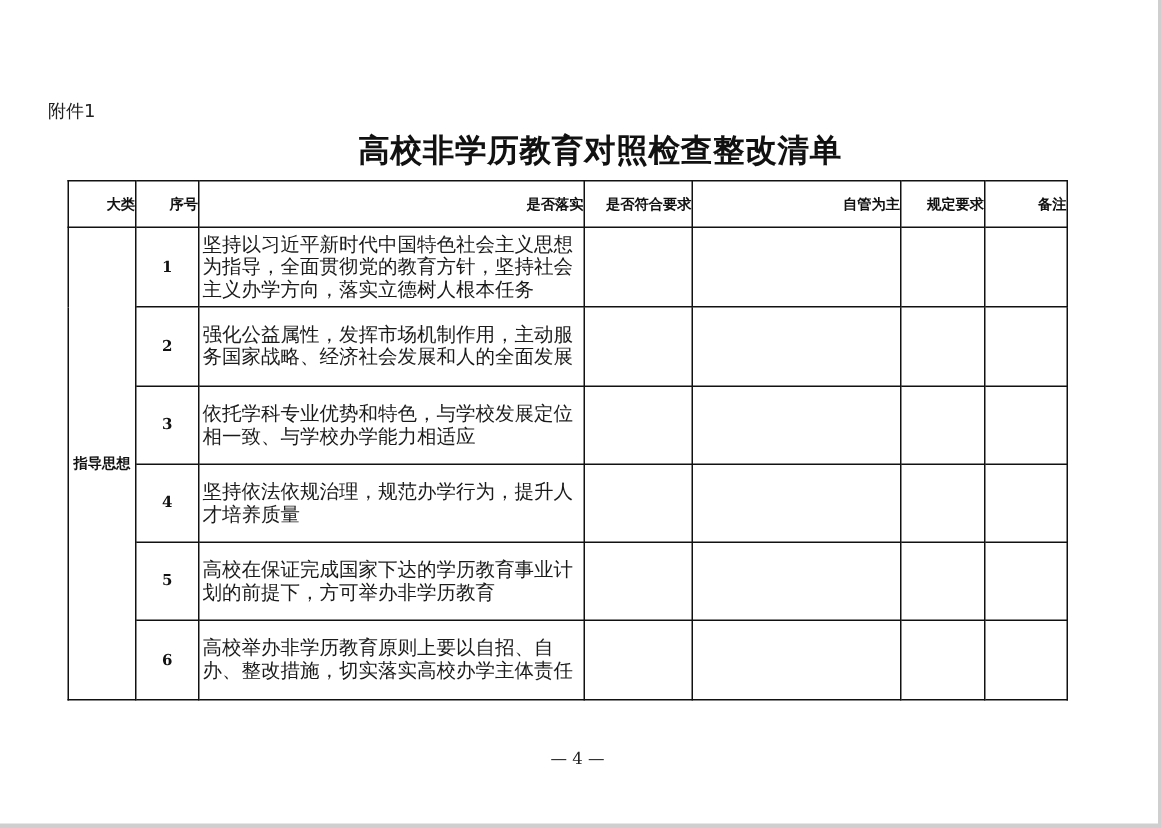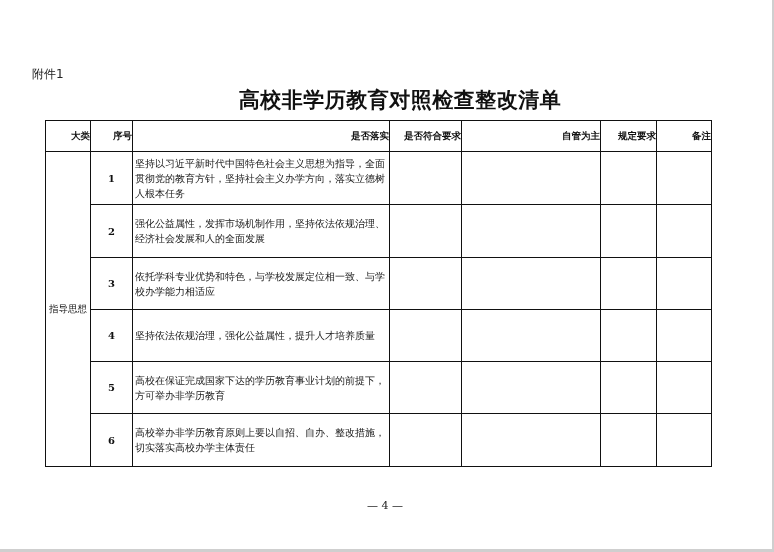--- a/index.html
+++ b/index.html
@@ -40,30 +40,30 @@
       vertical-align: middle;
     }
     table.checklist th {
       height: 30px;
       font-family: "DejaVu Sans", "Liberation Sans", sans-serif;
       font-size: 9.5px; font-weight: bold; text-align: right; color: #111;
     }
     .cat-cell {
       text-align: center;
       font-family: "DejaVu Sans", "Liberation Sans", sans-serif;
-      font-size: 9.5px; font-weight: normal; color: #111;
+      font-size: 9.5px; font-weight: bold; color: #111;
     }
     .num-cell {
       text-align: center;
       font-family: "DejaVu Serif", "Liberation Serif", serif;
       font-size: 10px; font-weight: bold; color: #111;
     }
     .req-cell {
       font-family: "DejaVu Serif", "Liberation Serif", serif;
-      font-size: 10px; line-height: 15px; color: #1a1a1a;
+      font-size: 13px; line-height: 15px; color: #1a1a1a;
       padding: 0 3px 0 2px !important;
       text-align: left;
     }
     .req-text { display: block; }
     .empty-cell { }
     .page-number {
       position: absolute; left: 367px; top: 499px;
       font-family: "DejaVu Serif", "Liberation Serif", serif;
       font-size: 11px; color: #222;
     }
@@ -104,41 +104,41 @@
             <span class="req-text">坚持以习近平新时代中国特色社会主义思想为指导，全面贯彻党的教育方针，坚持社会主义办学方向，落实立德树人根本任务</span>
           </td>
         <td class="empty-cell"></td>
         <td class="empty-cell"></td>
         <td class="empty-cell"></td>
         <td class="empty-cell"></td>
       </tr>
       <tr style="height:53px">
         <td class="num-cell">2</td>
         <td class="req-cell">
-            <span class="req-text">强化公益属性，发挥市场机制作用，坚持依法依规治理、经济社会发展和人的全面发展</span>
+            <span class="req-text">强化公益属性，发挥市场机制作用，主动服务国家战略、经济社会发展和人的全面发展</span>
           </td>
         <td class="empty-cell"></td>
         <td class="empty-cell"></td>
         <td class="empty-cell"></td>
         <td class="empty-cell"></td>
       </tr>
       <tr style="height:52px">
         <td class="num-cell">3</td>
         <td class="req-cell">
             <span class="req-text">依托学科专业优势和特色，与学校发展定位相一致、与学校办学能力相适应</span>
           </td>
         <td class="empty-cell"></td>
         <td class="empty-cell"></td>
         <td class="empty-cell"></td>
         <td class="empty-cell"></td>
       </tr>
       <tr style="height:52px">
         <td class="num-cell">4</td>
         <td class="req-cell">
-            <span class="req-text">坚持依法依规治理，强化公益属性，提升人才培养质量</span>
+            <span class="req-text">坚持依法依规治理，规范办学行为，提升人才培养质量</span>
           </td>
         <td class="empty-cell"></td>
         <td class="empty-cell"></td>
         <td class="empty-cell"></td>
         <td class="empty-cell"></td>
       </tr>
       <tr style="height:52px">
         <td class="num-cell">5</td>
         <td class="req-cell">
             <span class="req-text">高校在保证完成国家下达的学历教育事业计划的前提下，方可举办非学历教育</span>

